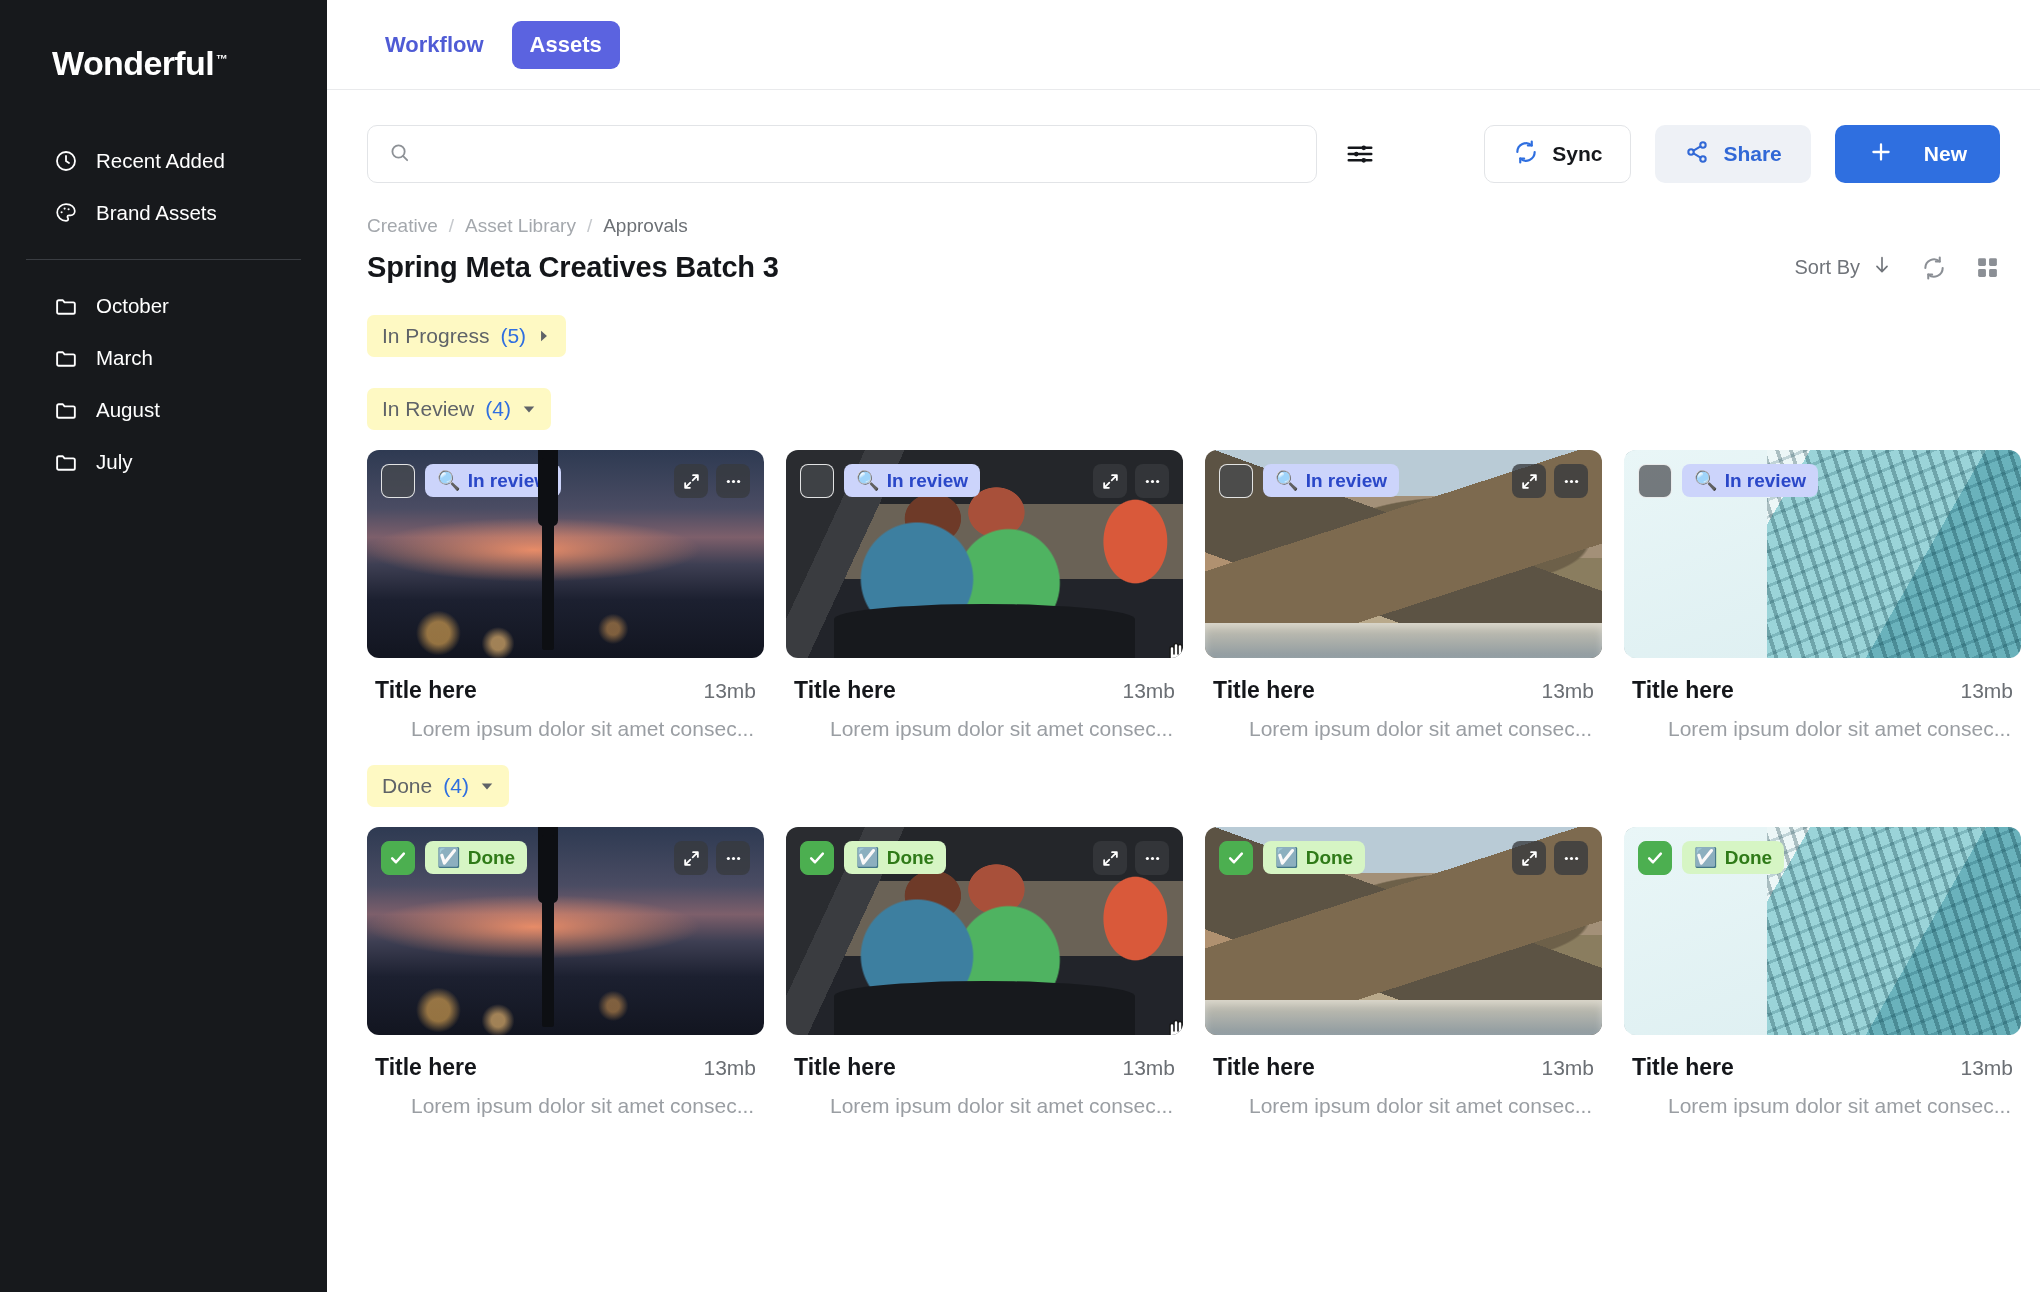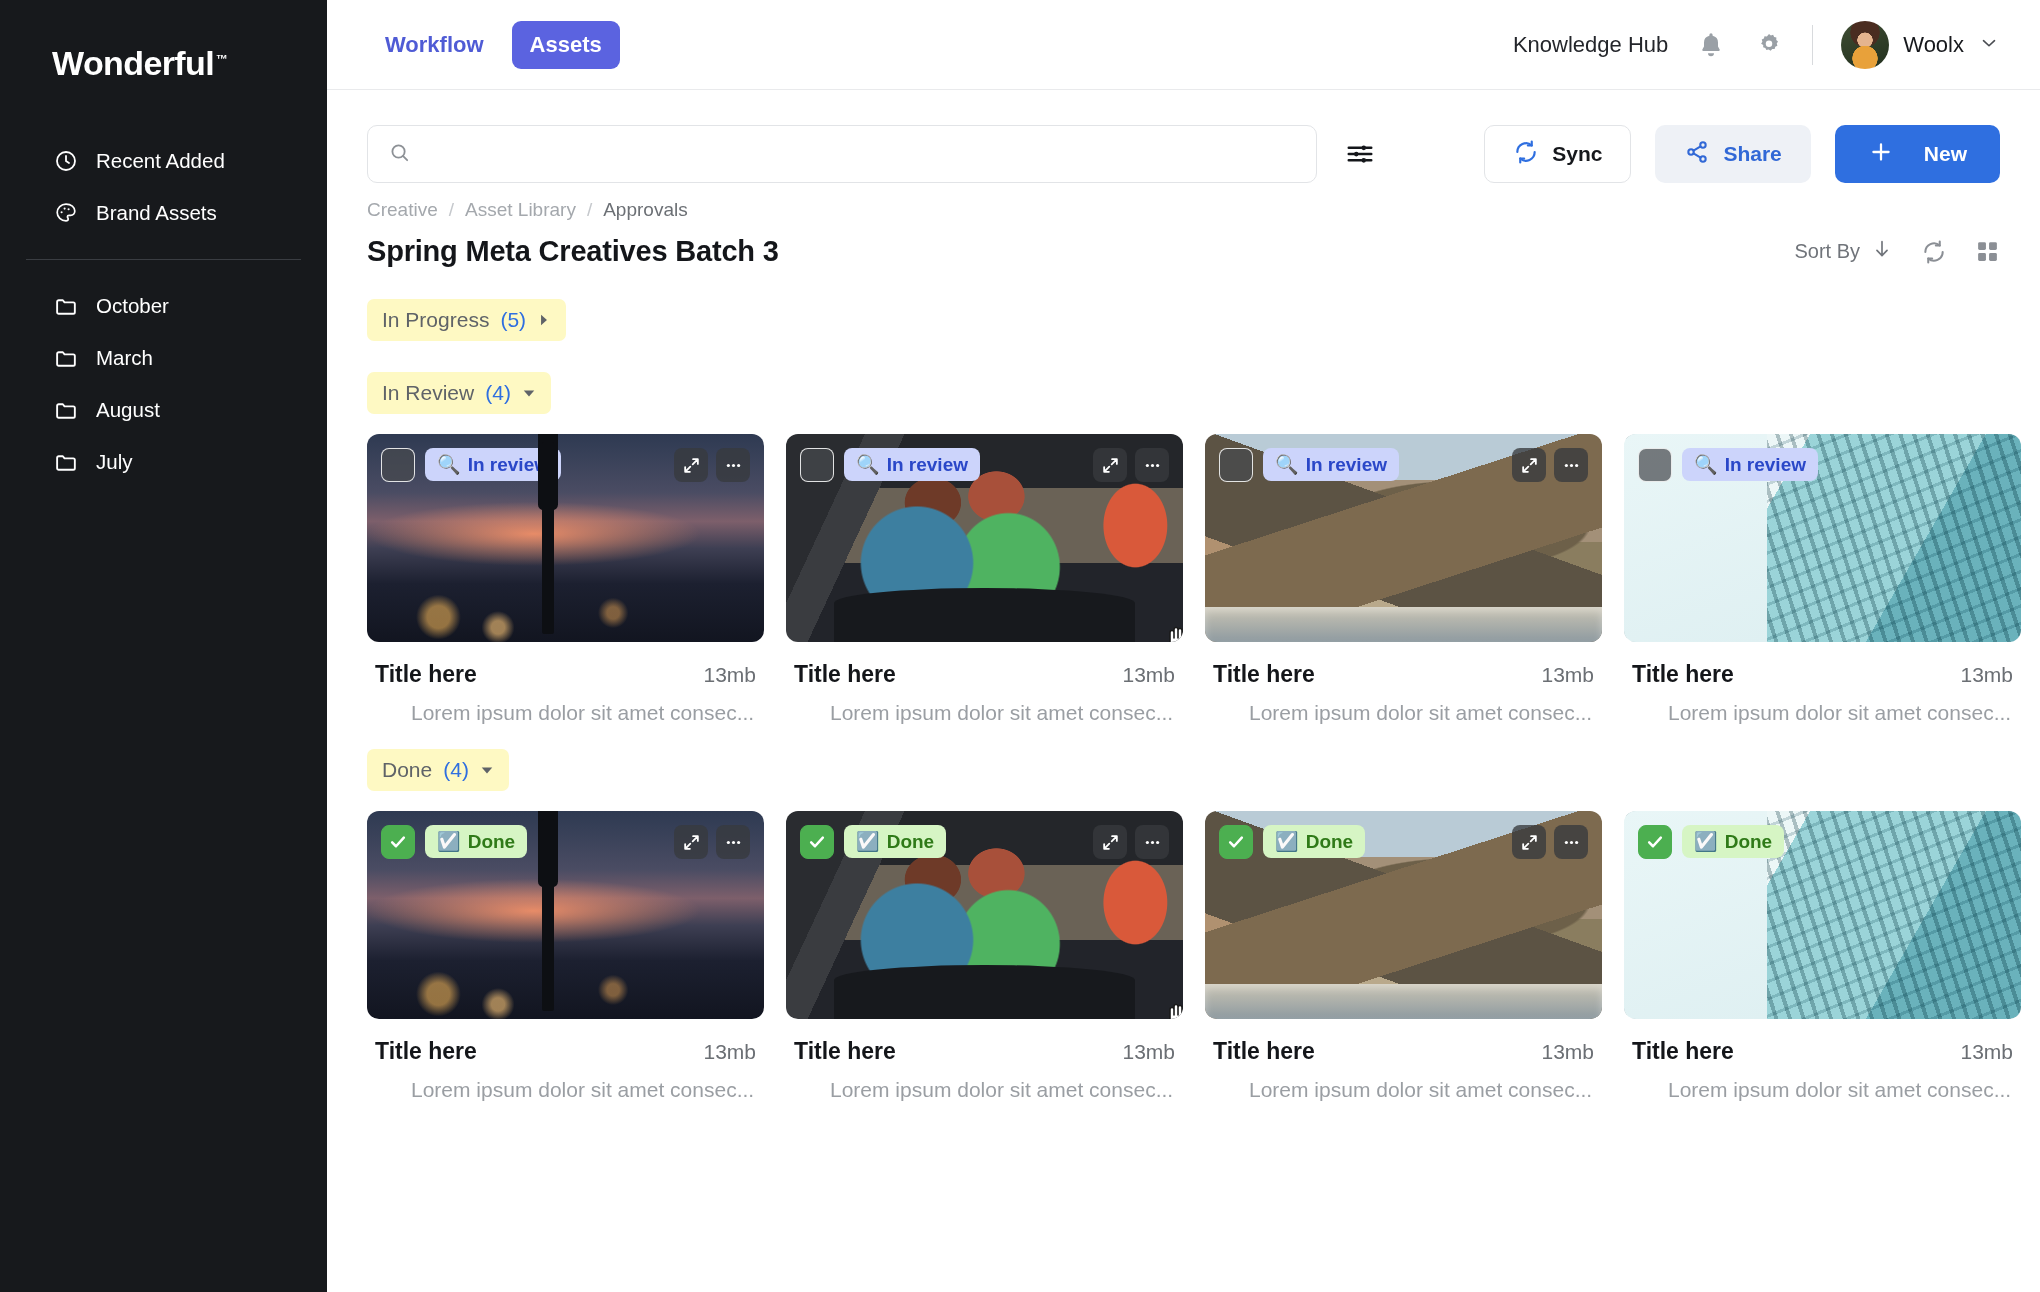--- a/index.html
+++ b/index.html
@@ -84,21 +84,21 @@
   .actions { margin-left:auto; display:flex; align-items:center; gap: 24px; }
   .btn {
     height: 58px; border-radius: 10px; display:flex; align-items:center; gap: 13px;
     padding: 0 28px; font-size: 21px; cursor: pointer; border: 1px solid transparent;
   }
   .btn-sync { background:#fff; border-color:#e2e4e7; color:#16181c; font-weight:600; }
   .btn-share { background:#eef1f6; color:#3168d6; font-weight:600; }
   .btn-new { background:#2f6fe0; color:#fff; font-weight:600; padding: 0 32px; gap: 30px;}
 
   
-  .crumbs { margin-top: 16px; font-size: 19px; color:#a4a8ad; display:flex; gap:11px; }
+  .crumbs { margin-top: 32px; font-size: 19px; color:#a4a8ad; display:flex; gap:11px; }
   .crumbs .c { cursor: pointer; }
   .crumbs .c.last { color:#6c7075; }
   .crumbs .sep { color:#c5c8cc; }
   .titlerow { display:flex; align-items:center; margin-top: 14px; }
   .ptitle { font-size: 29px; font-weight: 700; color:#14161a; letter-spacing:-0.2px;}
   .title-actions { margin-left:auto; display:flex; align-items:center; gap:28px; }
   .sortby { display:flex; align-items:center; gap:11px; font-size:20px; color:#70747a; cursor:pointer;}
 
   
   .group {
@@ -273,44 +273,20 @@
       </div>
     </nav>
   </aside>
 
   <div class="main">
 
     <header class="topbar">
       <div class="tabs">
         <div class="tab">Workflow</div>
         <div class="tab active">Assets</div>
-      </div>
-      <div class="top-right">
-        <div class="khub">Knowledge Hub</div>
-        <div class="icon-btn">
-          <svg width="30" height="30" viewBox="0 0 24 24" fill="#9aa0a6">
-              <path d="M12 2.6a1.3 1.3 0 011.3 1.3v.6a5.6 5.6 0 014.3 5.45v3.3l1.3 2.3a.8.8 0 01-.7 1.2H5.8a.8.8 0 01-.7-1.2l1.3-2.3v-3.3A5.6 5.6 0 0110.7 4.5v-.6A1.3 1.3 0 0112 2.6zM9.6 18.6h4.8a2.4 2.4 0 01-4.8 0z"></path>
-            </svg>
-        </div>
-        <div class="icon-btn">
-          <svg width="30" height="30" viewBox="0 0 24 24" fill="#9aa0a6">
-              <path d="M12 3.2l1.5 1.1 1.8-.5.8 1.7 1.8.5-.1 1.9 1.4 1.3-1 1.6.5 1.8-1.7.8-.5 1.8-1.9-.1-1.3 1.4-1.6-1-1.8.5-.8-1.7-1.8-.5.1-1.9L5.7 11l1-1.6-.5-1.8 1.7-.8.5-1.8 1.9.1z"></path>
-              <circle cx="12" cy="11" r="2.6" fill="#fff"></circle>
-            </svg>
-        </div>
-        <div class="vdiv"></div>
-        <div class="user">
-          <div class="avatar"></div>
-          <div class="uname">Woolx</div>
-          <span>
-            <svg width="22" height="22" viewBox="0 0 24 24" fill="none" stroke="#4a4d52" stroke-width="1.8" stroke-linecap="round" stroke-linejoin="round">
-                <path d="M6 9.5l6 5.5 6-5.5"></path>
-              </svg>
-          </span>
-        </div>
       </div>
     </header>
 
     <div class="content">
 
       <div class="searchrow">
         <div class="search">
           <span>
             <svg width="23" height="23" viewBox="0 0 24 24" fill="none" stroke="#8d9196" stroke-width="1.9">
                 <circle cx="11" cy="11" r="6.4"></circle>

